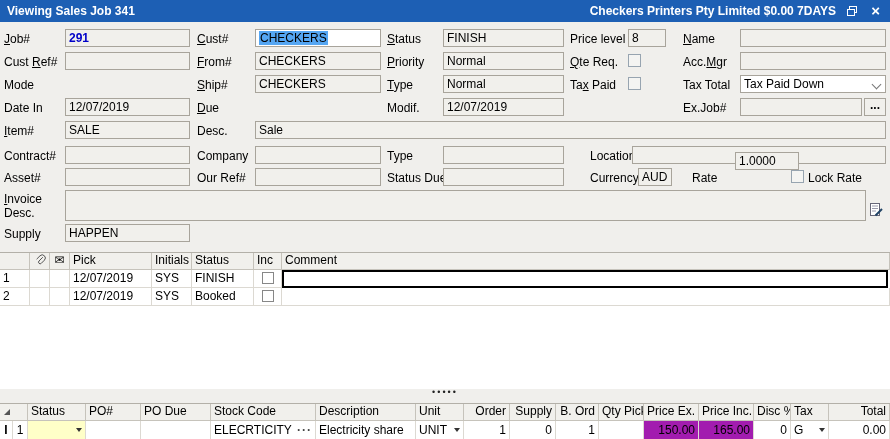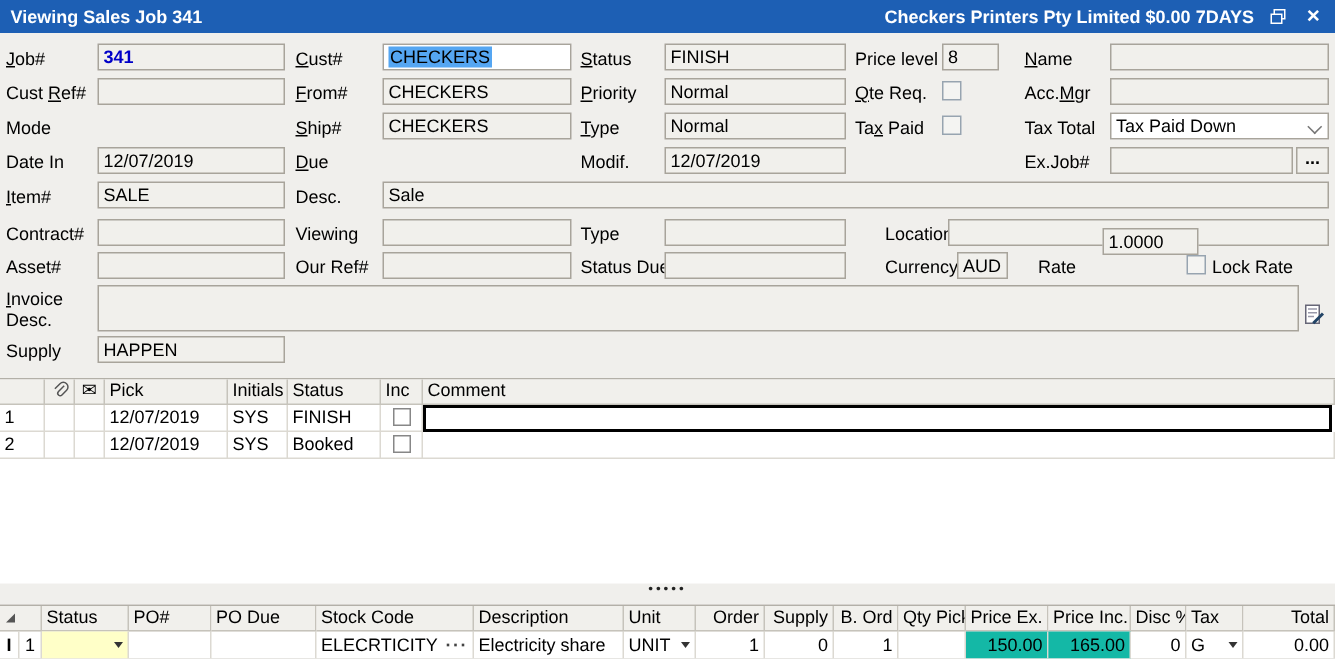--- a/index.html
+++ b/index.html
@@ -29,21 +29,21 @@
   
   .midgrid{position:absolute;left:0;top:252px;width:890px;height:136px;background:#fff;border-top:1px solid #b3b0a8;}
   .botgrid{position:absolute;left:0;top:403px;width:890px;height:36px;background:#fff;border-top:1px solid #b3b0a8;}
   .gh{position:absolute;box-sizing:border-box;height:17px;background:#f1f0ec;border-right:1px solid #c6c3bb;
     border-bottom:1px solid #c6c3bb;padding:1px 3px;line-height:13px;white-space:nowrap;overflow:hidden;}
   .gc{position:absolute;box-sizing:border-box;border-right:1px solid #dcd9d2;border-bottom:1px solid #dcd9d2;
     padding:1px 3px;line-height:15px;white-space:nowrap;overflow:hidden;}
   .gc.h18{height:18px;}  .gc.h19{height:19px;line-height:16px;}
   .focuscell{border:2px solid #000 !important;background:#fff;}
   .r{text-align:right;}
-  .pink{background:#14b8a6;}
+  .pink{background:#a21caf;}
   .yellow{background:#ffffc8;}
   .cbg{width:12px;height:12px;box-sizing:border-box;border:1px solid #878787;background:#fff;margin:1px auto 0;}
   .dda{position:absolute;right:3px;top:7px;width:0;height:0;border-left:3px solid transparent;
     border-right:3px solid transparent;border-top:4px solid #333;}
   .corner-tri{position:absolute;left:4px;top:5px;width:0;height:0;border-left:6px solid transparent;
     border-bottom:6px solid #555;}
   .splitter{position:absolute;left:0;top:388px;width:890px;height:15px;text-align:center;
     font-size:9px;letter-spacing:2px;color:#222;line-height:9px;}
   .more{float:right;color:#444;font-weight:bold;letter-spacing:1px;}
   u{text-decoration:underline;}
@@ -59,21 +59,21 @@
     <span class="tb-restore">
       <svg width="12" height="12" viewBox="0 0 12 12">
           <rect x="3.5" y="1.5" width="7" height="6" fill="none" stroke="#fff"></rect>
           <rect x="1.5" y="4.5" width="7" height="6" fill="#1d5fb4" stroke="#fff"></rect>
         </svg>
     </span>
     <span class="tb-close">×</span>
   </div>
 
   <div class="lbl" style="left:4px;top:32px"><u>J</u>ob#</div>
-  <div class="fld bold-blue" style="left:65px;top:29px;width:125px">341</div>
+  <div class="fld bold-blue" style="left:65px;top:29px;width:125px">291</div>
   <div class="lbl" style="left:197px;top:32px"><u>C</u>ust#</div>
   <div class="fld white" style="left:255px;top:29px;width:126px"><span class="selspan">CHECKERS</span></div>
   <div class="lbl" style="left:387px;top:32px"><u>S</u>tatus</div>
   <div class="fld" style="left:443px;top:29px;width:121px">FINISH</div>
   <div class="lbl" style="left:570px;top:32px">Price level</div>
   <div class="fld" style="left:628px;top:29px;width:38px">8</div>
   <div class="lbl" style="left:683px;top:32px"><u>N</u>ame</div>
   <div class="fld" style="left:740px;top:29px;width:146px"></div>
 
   <div class="lbl" style="left:4px;top:55px">Cust <u>R</u>ef#</div>
@@ -106,21 +106,21 @@
   <div class="fld" style="left:740px;top:98px;width:122px"></div>
   <div class="btn" style="left:864px;top:98px;width:22px">...</div>
 
   <div class="lbl" style="left:4px;top:124px"><u>I</u>tem#</div>
   <div class="fld" style="left:65px;top:121px;width:125px">SALE</div>
   <div class="lbl" style="left:197px;top:124px">Desc.</div>
   <div class="fld" style="left:255px;top:121px;width:631px">Sale</div>
 
   <div class="lbl" style="left:4px;top:149px">Contract#</div>
   <div class="fld" style="left:65px;top:146px;width:125px"></div>
-  <div class="lbl" style="left:197px;top:149px">Viewing</div>
+  <div class="lbl" style="left:197px;top:149px">Company</div>
   <div class="fld" style="left:255px;top:146px;width:126px"></div>
   <div class="lbl" style="left:387px;top:149px">Type</div>
   <div class="fld" style="left:443px;top:146px;width:121px"></div>
   <div class="lbl" style="left:590px;top:149px">Location</div>
   <div class="fld" style="left:632px;top:146px;width:254px"></div>
 
   <div class="lbl" style="left:4px;top:171px">Asset#</div>
   <div class="fld" style="left:65px;top:168px;width:125px"></div>
   <div class="lbl" style="left:197px;top:171px">Our Ref#</div>
   <div class="fld" style="left:255px;top:168px;width:126px"></div>

